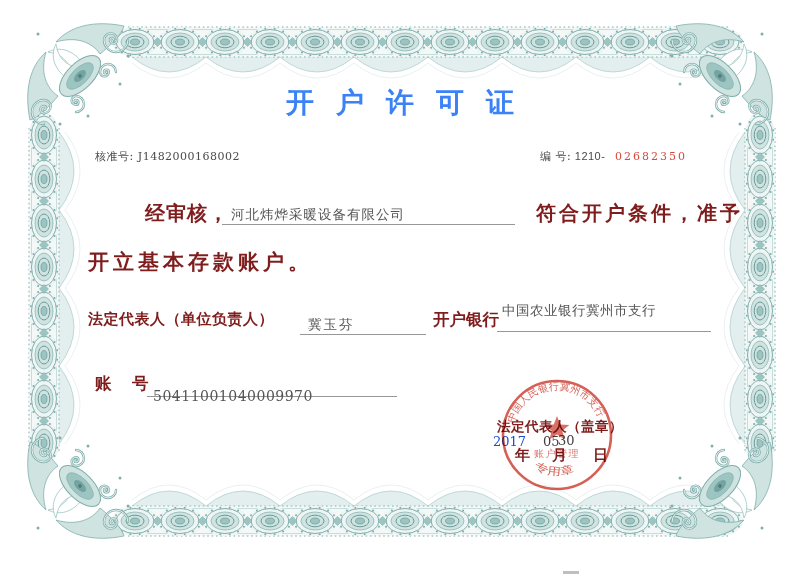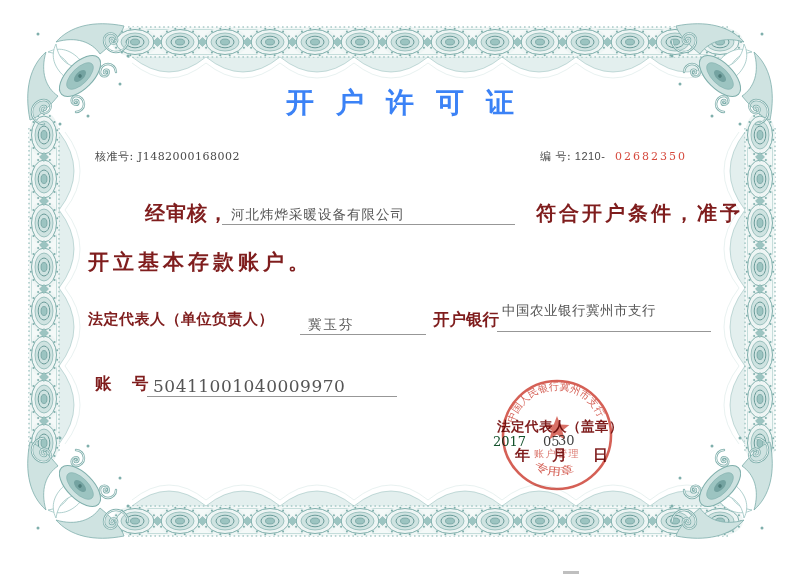--- a/index.html
+++ b/index.html
@@ -1153,25 +1153,25 @@
 
 <div class="abs txt bold-line" style="left:88px;top:310px;font-size:15px;letter-spacing:0.5px;">法定代表人（单位负责人）</div>
 <div class="abs txt fill-value" style="left:308px;top:316px;font-size:13.5px;letter-spacing:2px;">冀玉芬</div>
 <div class="fill-line" style="left:300px;top:334px;width:126px;"></div>
 
 <div class="abs txt bold-line" style="left:433px;top:309px;font-size:16.5px;">开户银行</div>
 <div class="abs txt fill-value" style="left:502px;top:302px;font-size:13.5px;letter-spacing:0.5px;">中国农业银行冀州市支行</div>
 <div class="fill-line" style="left:497px;top:331px;width:214px;"></div>
 
 <div class="abs txt bold-line" style="left:95px;top:373px;font-size:16.5px;letter-spacing:2px;">账　号</div>
-<div class="abs txt fill-value" style="left:153px;top:376px;font-size:17px;letter-spacing:0.5px;">50411001040009970</div>
+<div class="abs txt fill-value" style="left:153px;top:388px;font-size:14px;letter-spacing:0.5px;">50411001040009970</div>
 <div class="fill-line" style="left:147px;top:396px;width:250px;"></div>
 
 <div class="abs txt bold-line" style="left:497px;top:418px;font-size:13.5px;letter-spacing:0.5px;">法定代表人（盖章）</div>
-<div class="abs txt serif" style="left:493px;top:434px;font-size:13px;color:#14532d;">2017</div>
+<div class="abs txt serif" style="left:493px;top:434px;font-size:13px;color:#1d4ed8;">2017</div>
 <div class="abs txt serif" style="left:543px;top:434px;font-size:13px;color:#3f3f3f;">05</div>
 <div class="abs txt serif" style="left:558px;top:433px;font-size:13px;color:#3f3f3f;">30</div>
 <div class="abs txt bold-line" style="left:515px;top:446px;font-size:15px;">年</div>
 <div class="abs txt bold-line" style="left:552px;top:446px;font-size:15px;">月</div>
 <div class="abs txt bold-line" style="left:593px;top:446px;font-size:15px;">日</div>
 
 <svg class="stamp-svg" style="left:497px;top:373px;" width="120" height="126" viewBox="0 0 120 126">
   <circle cx="60" cy="62" r="54" fill="none" stroke-width="2.6" stroke="#cf4a3e"></circle>
   <path id="stamp-arc-top" d="M16.5,50.3 A45,45 0 0 1 103.5,50.3" fill="none"></path>
   <path id="stamp-arc-bottom" d="M37.1,94.8 A40,40 0 0 0 82.9,94.8" fill="none"></path>

